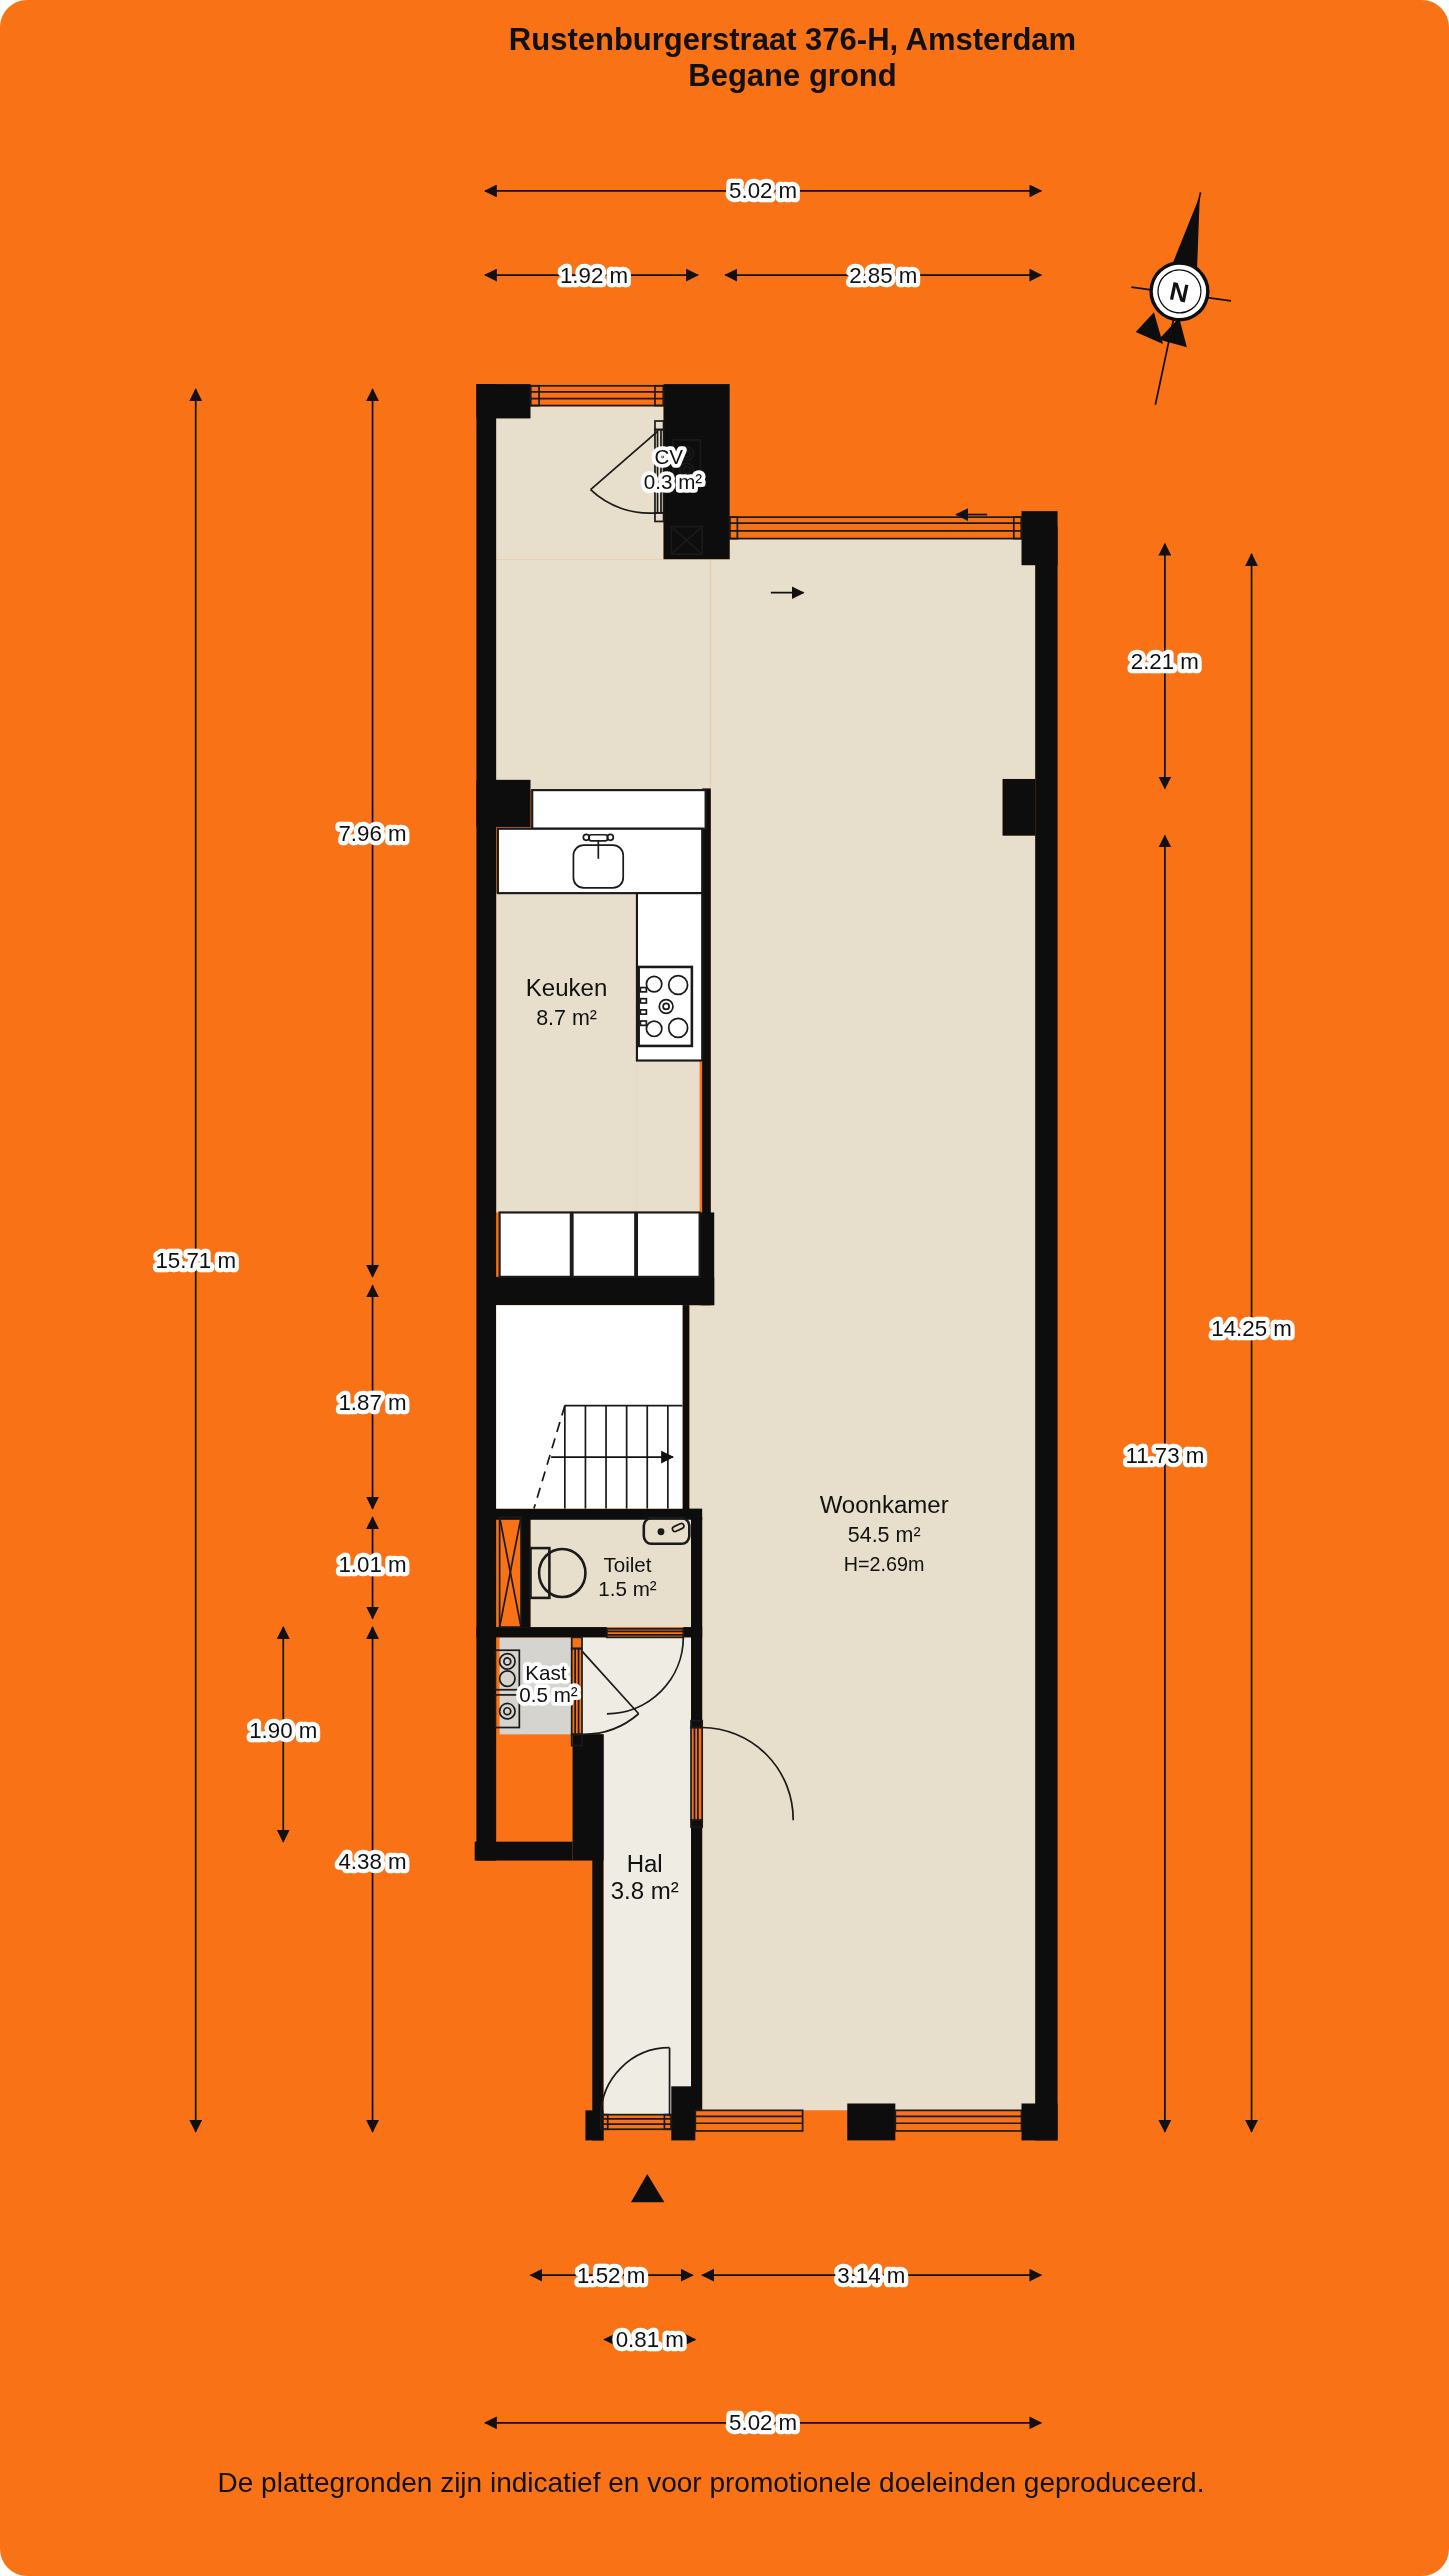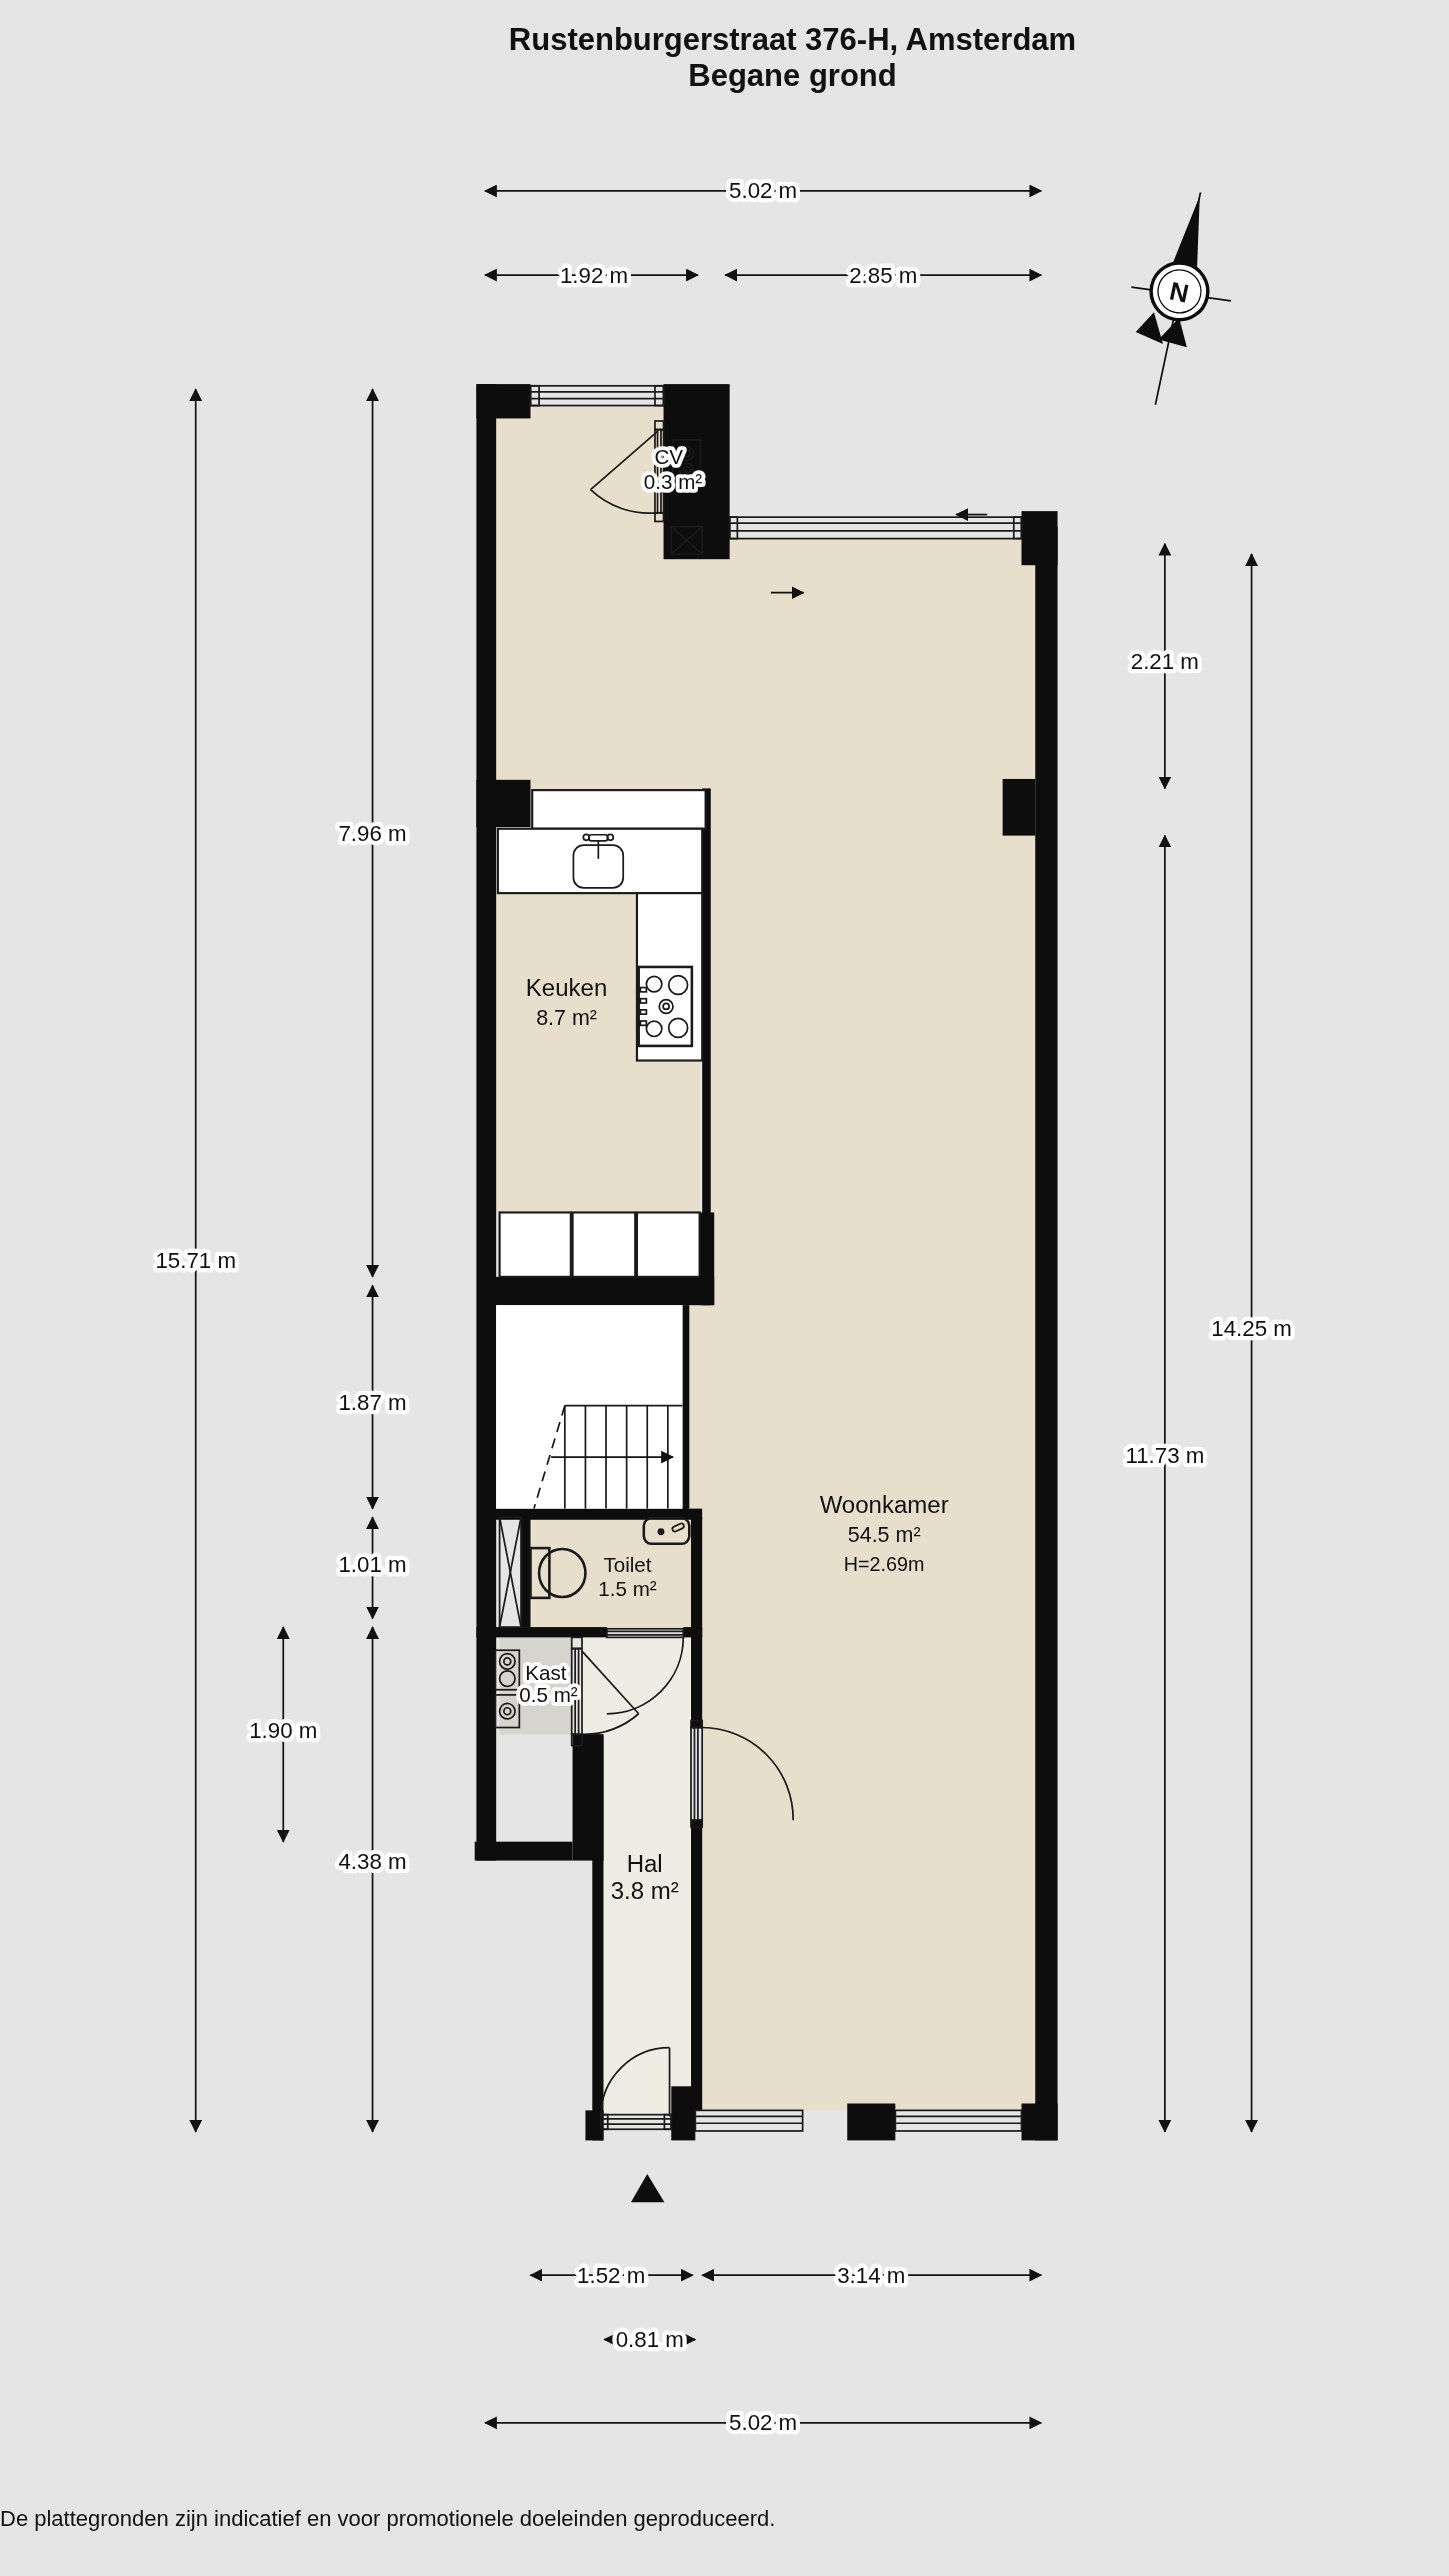--- a/index.html
+++ b/index.html
@@ -1,22 +1,22 @@
 <!DOCTYPE html>
 <html style="font-size:13.7px"><head>
 <meta charset="utf-8">
 <style>
   html,body{margin:0;padding:0;background:#ffffff;}
-  #page{position:relative;width:1449px;height:2576px;background:#e5e5e5;overflow:hidden;
-        font-family:"Liberation Sans", sans-serif;}
+  #page{position:relative;width:1449px;height:2576px;background:#f97316;overflow:hidden;
+        font-family:"Liberation Sans", sans-serif;border-radius:27px;}
   #plan-svg{position:absolute;left:0;top:0;}
   .title-wrap{position:absolute;left:50px;top:22px;width:1485px;text-align:center;
               font-weight:bold;font-size:31px;line-height:36px;color:#111;}
-  .footer-wrap{position:absolute;left:0;top:2470px;width:1422px;text-align:left;
-               font-size:22px;line-height:26px;color:#111;margin-top:36px;}
+  .footer-wrap{position:absolute;left:0;top:2470px;width:1422px;text-align:center;
+               font-size:28px;line-height:26px;color:#111;}
   
   text{font-family:"Liberation Sans", sans-serif;fill:#111;}
   .dim-text{font-size:26px;text-anchor:middle;dominant-baseline:central;
             paint-order:stroke;stroke:#ffffff;stroke-width:10px;stroke-linejoin:round;}
   .room-name{font-size:28px;text-anchor:middle;dominant-baseline:central;}
   .room-sub{font-size:25px;text-anchor:middle;dominant-baseline:central;}
   .room-sub-sm{font-size:23px;text-anchor:middle;dominant-baseline:central;}
   .room-name-sm{font-size:24px;text-anchor:middle;dominant-baseline:central;}
   .halo{paint-order:stroke;stroke:#ffffff;stroke-width:9px;stroke-linejoin:round;}
   .compass-n{font-size:30px;font-weight:bold;text-anchor:middle;dominant-baseline:central;}

